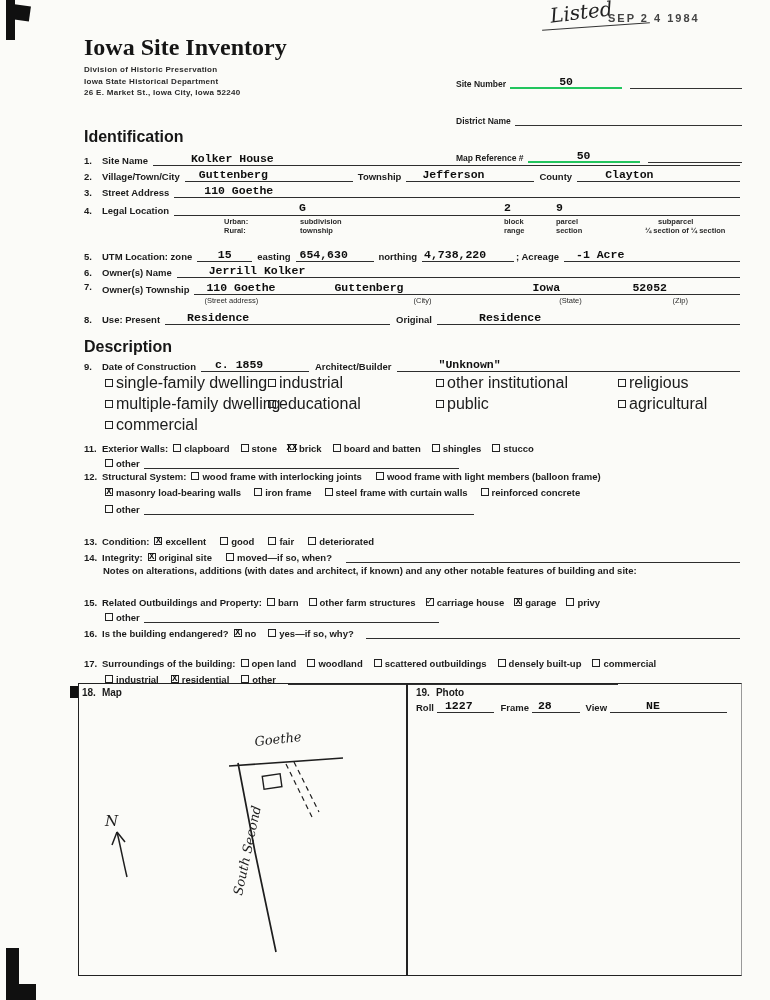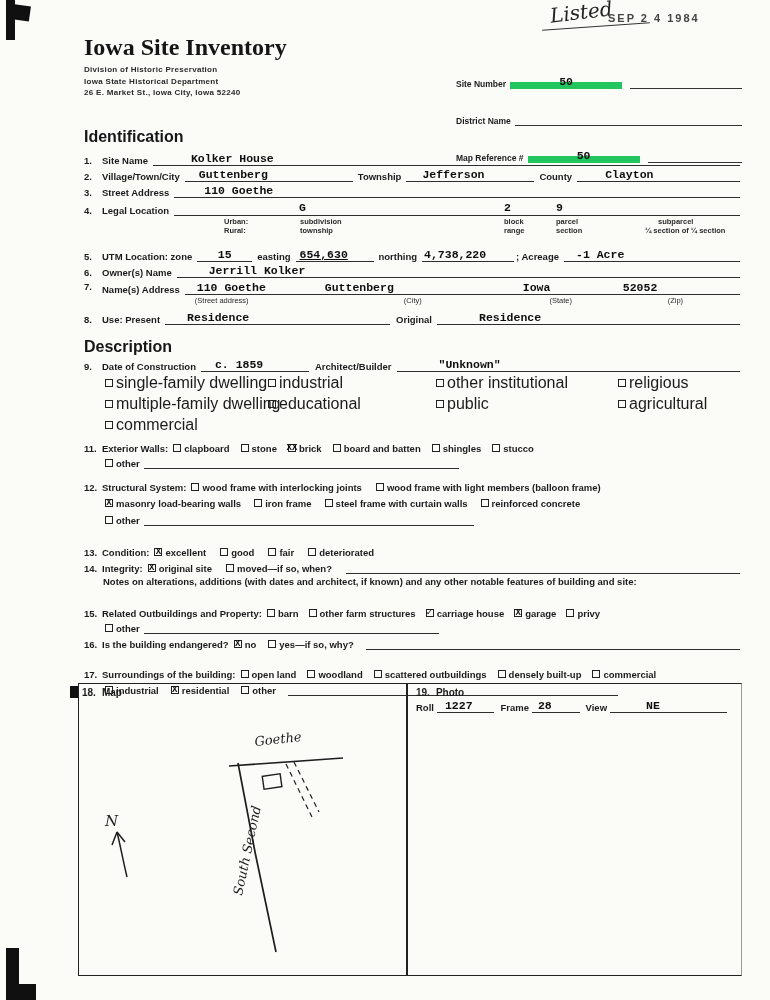--- a/index.html
+++ b/index.html
@@ -15,21 +15,21 @@
   .stamp-line { position:absolute; left:4px; top:26px; width:108px; border-bottom:1.5px solid #333; transform:rotate(-4deg); }
   .stamp-date { position:absolute; left:70px; top:12px; font-size:11px; font-weight:bold; letter-spacing:2px; color:#444; white-space:nowrap; }
 
   
   .hdr { position:absolute; left:84px; top:34px; }
   .title { font-family:"Liberation Serif", serif; font-size:24px; font-weight:bold; color:#151515; }
   .dept { font-size:8px; font-weight:bold; letter-spacing:.3px; line-height:1.45; margin-top:3px; color:#2a2a2a; }
   .hdr-right { position:absolute; left:456px; top:52px; width:286px; }
   .hrrow { display:flex; align-items:flex-end; height:15px; font-size:8.5px; font-weight:bold;margin-top:22px; }
   .hrlb { white-space:nowrap; margin-right:4px; }
-  .hrfill { width:112px; border-bottom:7px solid #22c55e; text-align:center; height:13px; }
+  .hrfill { width:112px; border-bottom:2px solid #22c55e; text-align:center; height:13px; }
   .hrfill2 { flex:1; border-bottom:1px solid #333; margin-left:8px; height:13px; }
   .hrfillwide { flex:1; border-bottom:1px solid #333; height:13px; }
 
   
   .sec { margin-left:84px; font-size:16px; font-weight:bold; color:#161616; height:18px; }
   #identification { position:absolute; left:0; top:128px; right:0; }
   #description { position:absolute; left:0; top:338px; right:0; }
 
   .row { display:flex; align-items:flex-end; margin:0 30px 0 84px; font-size:9.5px; font-weight:bold; min-height:14px; }
   .orow { display:flex; align-items:center; margin:0 30px 0 84px; font-size:9.5px; font-weight:bold; min-height:12px; }
@@ -165,21 +165,21 @@
     </div>
 
     <div class="row" style="margin-top:10px;">
       <span class="n">5.</span>
       <span class="lb">UTM Location: zone</span>
       <span class="fill" style="width:55px;justify-content:center;">
           <span class="typed">15</span>
         </span>
       <span class="lb" style="margin-left:5px;">easting</span>
       <span class="fill" style="width:78px;">
-          <span class="typed" style="padding-left:4px;text-decoration:underline;">654,630</span>
+          <span class="typed" style="padding-left:4px;">654,630</span>
         </span>
       <span class="lb" style="margin-left:5px;">northing</span>
       <span class="fill" style="width:92px;">
           <span class="typed" style="padding-left:2px;">4,738,220</span>
         </span>
       <span class="lb" style="margin-left:2px;">; Acreage</span>
       <span class="fill grow">
           <span class="typed" style="padding-left:12px;">-1 Acre</span>
         </span>
     </div>
@@ -187,21 +187,21 @@
     <div class="row" style="margin-top:2px;">
       <span class="n">6.</span>
       <span class="lb">Owner(s) Name</span>
       <span class="fill grow">
           <span class="typed" style="padding-left:32px;">Jerrill Kolker</span>
         </span>
     </div>
 
     <div class="row" style="margin-top:3px;align-items:flex-start;">
       <span class="n">7.</span>
-      <span class="lb" style="padding-top:3px;">Name(s) Address</span>
+      <span class="lb" style="padding-top:3px;">Owner(s) Township</span>
       <span class="acol" style="width:130px;">
         <span class="typed" style="padding-left:12px;">110 Goethe</span>
         <span class="sub" style="text-align:left;padding-left:10px;">(Street address)</span>
       </span>
       <span class="acol" style="width:196px;">
         <span class="typed" style="padding-left:10px;">Guttenberg</span>
         <span class="sub">(City)</span>
       </span>
       <span class="acol" style="width:100px;">
         <span class="typed" style="padding-left:12px;">Iowa</span>
@@ -343,21 +343,21 @@
     <div class="orow indent" style="margin-top:3px;">
       <span class="opt">
           <span class="cb">
             <i class="mk"></i>
           </span>
           <span>other</span>
         </span>
       <span class="fill" style="width:315px;margin-left:4px;height:11px;"></span>
     </div>
 
-    <div class="orow" style="margin-top:12px;">
+    <div class="orow" style="margin-top:1px;">
       <span class="n">12.</span>
       <span class="lb">Structural System:</span>
       <span class="opts" style="gap:14px;">
         <span class="opt">
             <span class="cb">
               <i class="mk"></i>
             </span>
             <span>wood frame with interlocking joints</span>
           </span>
         <span class="opt">

